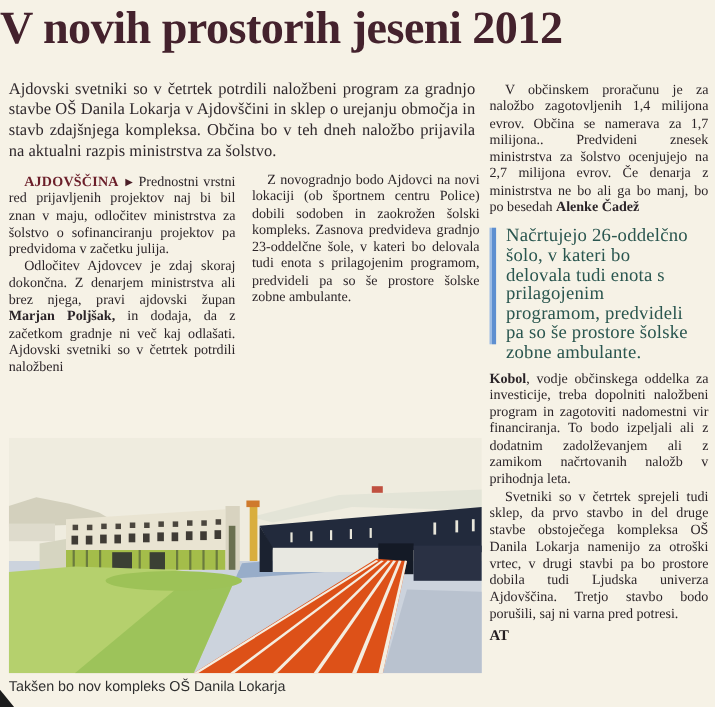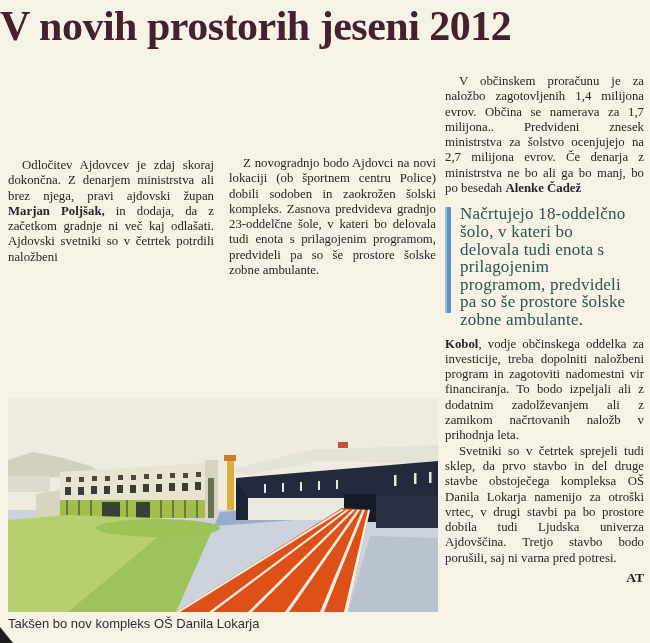--- a/index.html
+++ b/index.html
@@ -35,55 +35,57 @@
   .pullquote{
     position:relative;margin:9px 0 8px 0;padding-left:15px;
     font-size:17px;line-height:17.6px;color:#2a564f;letter-spacing:0.2px;
     width:170px;text-align:left;
   }
   .pullquote .bar{
     position:absolute;left:0;top:2px;width:6px;height:106px;
     background:linear-gradient(to right,#9dbce4 0 2px,#5e8fd0 2px);
   }
   .byline{
-    margin-top:4px;text-align:right;font-weight:bold;font-size:13.5px;color:#241e22;
+    margin-top:4px;text-align:left;font-weight:bold;font-size:13.5px;color:#241e22;
   }
   .figure{position:absolute;left:8px;top:398px;width:430px;}
   .figure svg{display:block;}
   .caption{
     margin-top:4px;font-family:Liberation Sans, sans-serif;
     font-size:13px;color:#2f2f2f;
   }
   .scan-corner{
     position:absolute;left:0;bottom:0;width:0;height:0;
     border-left:13px solid #1c1c1c;border-top:16px solid transparent;
   }
   .mt6{margin-top:6px;}
 </style>
 </head>
 <body>
 
 <div class="page">
 
   <h1 class="headline">V novih prostorih jeseni 2012</h1>
 
+  <p class="lead">Ajdovski svetniki so v četrtek potrdili naložbeni program za gradnjo stavbe OŠ Danila Lokarja v Ajdovščini in sklep o urejanju območja in stavb zdajšnjega kompleksa. Občina bo v teh dneh naložbo prijavila na aktualni razpis ministrstva za šolstvo.</p>
 
   <section class="col col1">
+    <p class="body indent"><b class="dateline">AJDOVŠČINA</b><span class="arrow">▶</span><span>Prednostni vrstni red prijavljenih projektov naj bi bil znan v maju, odločitev ministrstva za šolstvo o sofinanciranju projektov pa predvidoma v začetku julija.</span></p>
     <p class="body indent"><span>Odločitev Ajdovcev je zdaj skoraj dokončna. Z denarjem ministrstva ali brez njega, pravi ajdovski župan </span><b>Marjan Poljšak,</b><span> in dodaja, da z začetkom gradnje ni več kaj odlašati. Ajdovski svetniki so v četrtek potrdili naložbeni</span></p>
   </section>
 
   <section class="col col2">
     <p class="body indent">Z novogradnjo bodo Ajdovci na novi lokaciji (ob športnem centru Police) dobili sodoben in zaokrožen šolski kompleks. Zasnova predvideva gradnjo 23-oddelčne šole, v kateri bo delovala tudi enota s prilagojenim programom, predvideli pa so še prostore šolske zobne ambulante.</p>
   </section>
 
   <section class="col col3">
     <p class="body indent"><span>V občinskem proračunu je za naložbo zagotovljenih 1,4 milijona evrov. Občina se namerava za 1,7 milijona.. Predvideni znesek ministrstva za šolstvo ocenjujejo na 2,7 milijona evrov. Če denarja z ministrstva ne bo ali ga bo manj, bo po besedah </span><b>Alenke Čadež</b></p>
     <div class="pullquote">
       <span class="bar"></span>
-      <span>Načrtujejo 18-oddelčno šolo, v kateri bo delovala tudi enota s prilagojenim programom, predvideli pa so še prostore šolske zobne ambulante.</span>
+      <span>Načrtujejo 26-oddelčno šolo, v kateri bo delovala tudi enota s prilagojenim programom, predvideli pa so še prostore šolske zobne ambulante.</span>
     </div>
     <p class="body"><b>Kobol</b><span>, vodje občinskega oddelka za investicije, treba dopolniti naložbeni program in zagotoviti nadomestni vir financiranja. To bodo izpeljali ali z dodatnim zadolževanjem ali z zamikom načrtovanih naložb v prihodnja leta.</span></p>
     <p class="body indent mt6">Svetniki so v četrtek sprejeli tudi sklep, da prvo stavbo in del druge stavbe obstoječega kompleksa OŠ Danila Lokarja namenijo za otroški vrtec, v drugi stavbi pa bo prostore dobila tudi Ljudska univerza Ajdovščina. Tretjo stavbo bodo porušili, saj ni varna pred potresi.</p>
     <div class="byline">AT</div>
   </section>
 
   <figure class="figure" style="margin:0">
     <svg width="430" height="214" viewBox="0 0 430 214">
 
       <rect x="0" y="0" width="430" height="214" fill="#efecdf"></rect>

